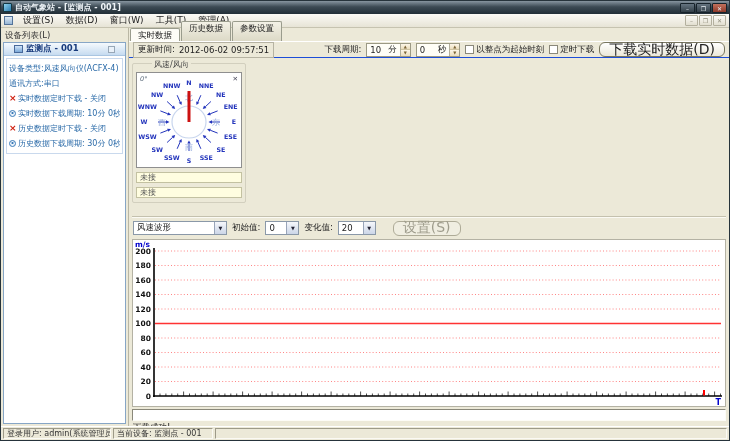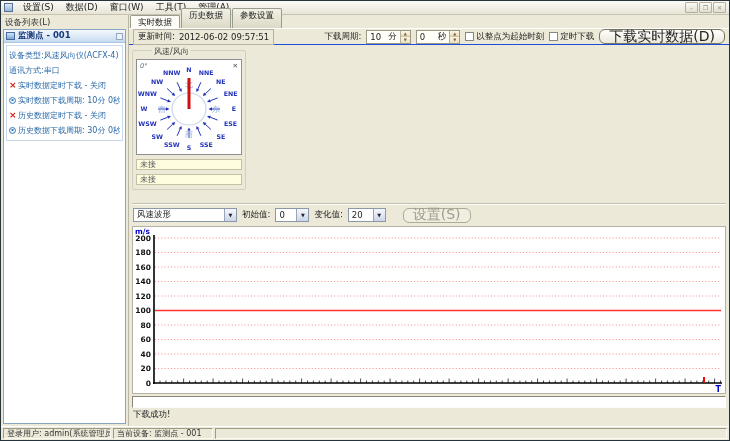--- a/index.html
+++ b/index.html
@@ -22,21 +22,21 @@
 .mdi-btns{margin-left:auto;display:flex;gap:1px}
 .mbtn{width:13px;height:11px;font-size:6px;line-height:10px;text-align:center;color:#908e7c;background:linear-gradient(#fbfaf6,#e2dfd0);border:1px solid #b3b09e;border-radius:1px}
 
 
 .app-body{flex:1;display:flex;min-height:0}
 
 
 .sidebar{width:128px;flex:0 0 auto;display:flex;flex-direction:column;background:#ece9d8;border-right:1px solid #bab7a4}
 .sidebar-header{height:13px;font-size:8.5px;color:#333;padding:2px 0 0 4px;white-space:nowrap}
 .device-panel{flex:1;margin:1px 2px 2px 2px;background:#fff;border:1px solid #87a6c6;display:flex;flex-direction:column;min-height:0}
-.device-panel-header{height:13px;background:linear-gradient(#f5f9fd,#c6dbf0);border-bottom:1px solid #a9c5e1;display:flex;align-items:center;gap:3px;padding:0 2px;font-size:8.5px;font-weight:bold;color:#173a7c;flex:0 0 auto}
+.device-panel-header{height:13px;background:linear-gradient(#f5f9fd,#c6dbf0);border-bottom:1px solid #a9c5e1;display:flex;align-items:center;gap:3px;padding:0 10px;font-size:8.5px;font-weight:bold;color:#173a7c;flex:0 0 auto}
 .dev-icon{width:9px;height:8px;border:1px solid #48699a;background:linear-gradient(#d2e5f8,#7aa8d8);flex:0 0 auto}
 .pin-icon{margin-left:auto;width:7px;height:7px;border:1px solid #97a7b7;background:#e9f1f9;flex:0 0 auto}
 .device-info{margin:2px;border:1px solid #c9d9ed;padding:4px 2px;font-size:8px;color:#2a6aa8;display:flex;flex-direction:column;gap:4px}
 .info-line{display:flex;align-items:center;gap:2px;white-space:nowrap;overflow:hidden}
 .x-ico{color:#d02010;font-weight:bold;font-size:9px;line-height:7px;width:7px;text-align:center;flex:0 0 auto}
 .clock-ico{width:7px;height:7px;border:1px solid #3a7ab8;border-radius:50%;flex:0 0 auto;background:radial-gradient(circle at 50% 40%,#3a7ab8 1px,#eaf2fa 1.2px)}
 
 
 .main{flex:1;display:flex;flex-direction:column;min-width:0}
 .tabrow{height:13px;display:flex;align-items:flex-end;padding-left:1px;background:#ece9d8;flex:0 0 auto}
@@ -60,37 +60,46 @@
 .content{flex:1;padding:2px 3px 0;display:flex;flex-direction:column;min-height:0}
 .wind-group{width:114px;border:1px solid #d2cfbe;border-radius:2px;margin-top:3px;padding:8px 3px 4px;position:relative;flex:0 0 auto}
 .wg-title{position:absolute;top:-5px;left:19px;background:#ece9d8;padding:0 2px;font-size:8px;color:#444;white-space:nowrap}
 .compass-box{display:block;width:106px;height:96px}
 .yellow-field{margin-top:4px;height:11px;background:#fffde0;border:1px solid #c3c1a1;font-size:8px;color:#555;padding:0 3px;line-height:9px}
 .divider{margin-top:13px;border-top:1px solid #c4c1ae;border-bottom:1px solid #fbfaf4;flex:0 0 auto}
 .chart-controls{height:20px;display:flex;align-items:center;gap:5px;font-size:8.5px;color:#222;padding:2px 1px;flex:0 0 auto;white-space:nowrap}
 .xp-select{display:flex;align-items:center;border:1px solid #8a98a8;background:#fff;height:14px}
 .sel-text{flex:1;padding:0 3px;font-size:8.5px;white-space:nowrap;overflow:hidden}
 .sel-arrow{width:12px;height:12px;background:linear-gradient(#f5f7fb,#ccd6e8);border-left:1px solid #98a4b8;font-size:5px;line-height:12px;text-align:center;color:#223;flex:0 0 auto}
-.w106{width:104px}.w34{width:34px}.w38{width:38px}
+.w106{width:94px}.w34{width:34px}.w38{width:38px}
 .chart-wrap{margin-top:1px;flex:0 0 auto}
 .chart-svg{display:block;width:594px;height:168px}
 .msg-box{height:12px;background:#fff;border:1px solid;border-color:#8a887a #fdfcf6 #fdfcf6 #8a887a;margin-top:2px;flex:0 0 auto;width:594px}
 .msg-text{font-size:8.5px;color:#222;padding:1px 0 0 1px;height:12px;flex:0 0 auto}
 
 
 .statusbar{height:14px;background:#ece9d8;border-top:1px solid #fff;display:flex;gap:2px;padding:1px 2px;flex:0 0 auto;font-size:8px;color:#333}
 .sb-cell{border:1px solid;border-color:#9d9a88 #fbfaf4 #fbfaf4 #9d9a88;display:flex;align-items:center;gap:3px;padding:0 3px;white-space:nowrap;overflow:hidden}
 .sb-1{width:172px}.sb-2{width:108px}.sb-3{width:100px}.sb-fill{flex:1}
 .ok-ico{width:8px;height:8px;border-radius:50%;background:#35a53a;color:#fff;font-size:6px;line-height:8px;text-align:center;flex:0 0 auto}
 </style>
 </head>
 <body>
 
 <div class="window">
 
+  <div class="titlebar">
+    <span class="app-icon"></span>
+    <span class="title-text">自动气象站 - [监测点 - 001]</span>
+    <span class="win-btns">
+      <span class="wbtn">–</span>
+      <span class="wbtn">❐</span>
+      <span class="wbtn close">✕</span>
+    </span>
+  </div>
 
   <div class="menubar">
     <span class="mdi-icon"></span>
     <span class="menu-item">设置(S)</span>
     <span class="menu-item">数据(D)</span>
     <span class="menu-item">窗口(W)</span>
     <span class="menu-item">工具(T)</span>
     <span class="menu-item">管理(A)</span>
     <span class="mdi-btns">
       <span class="mbtn">–</span>

